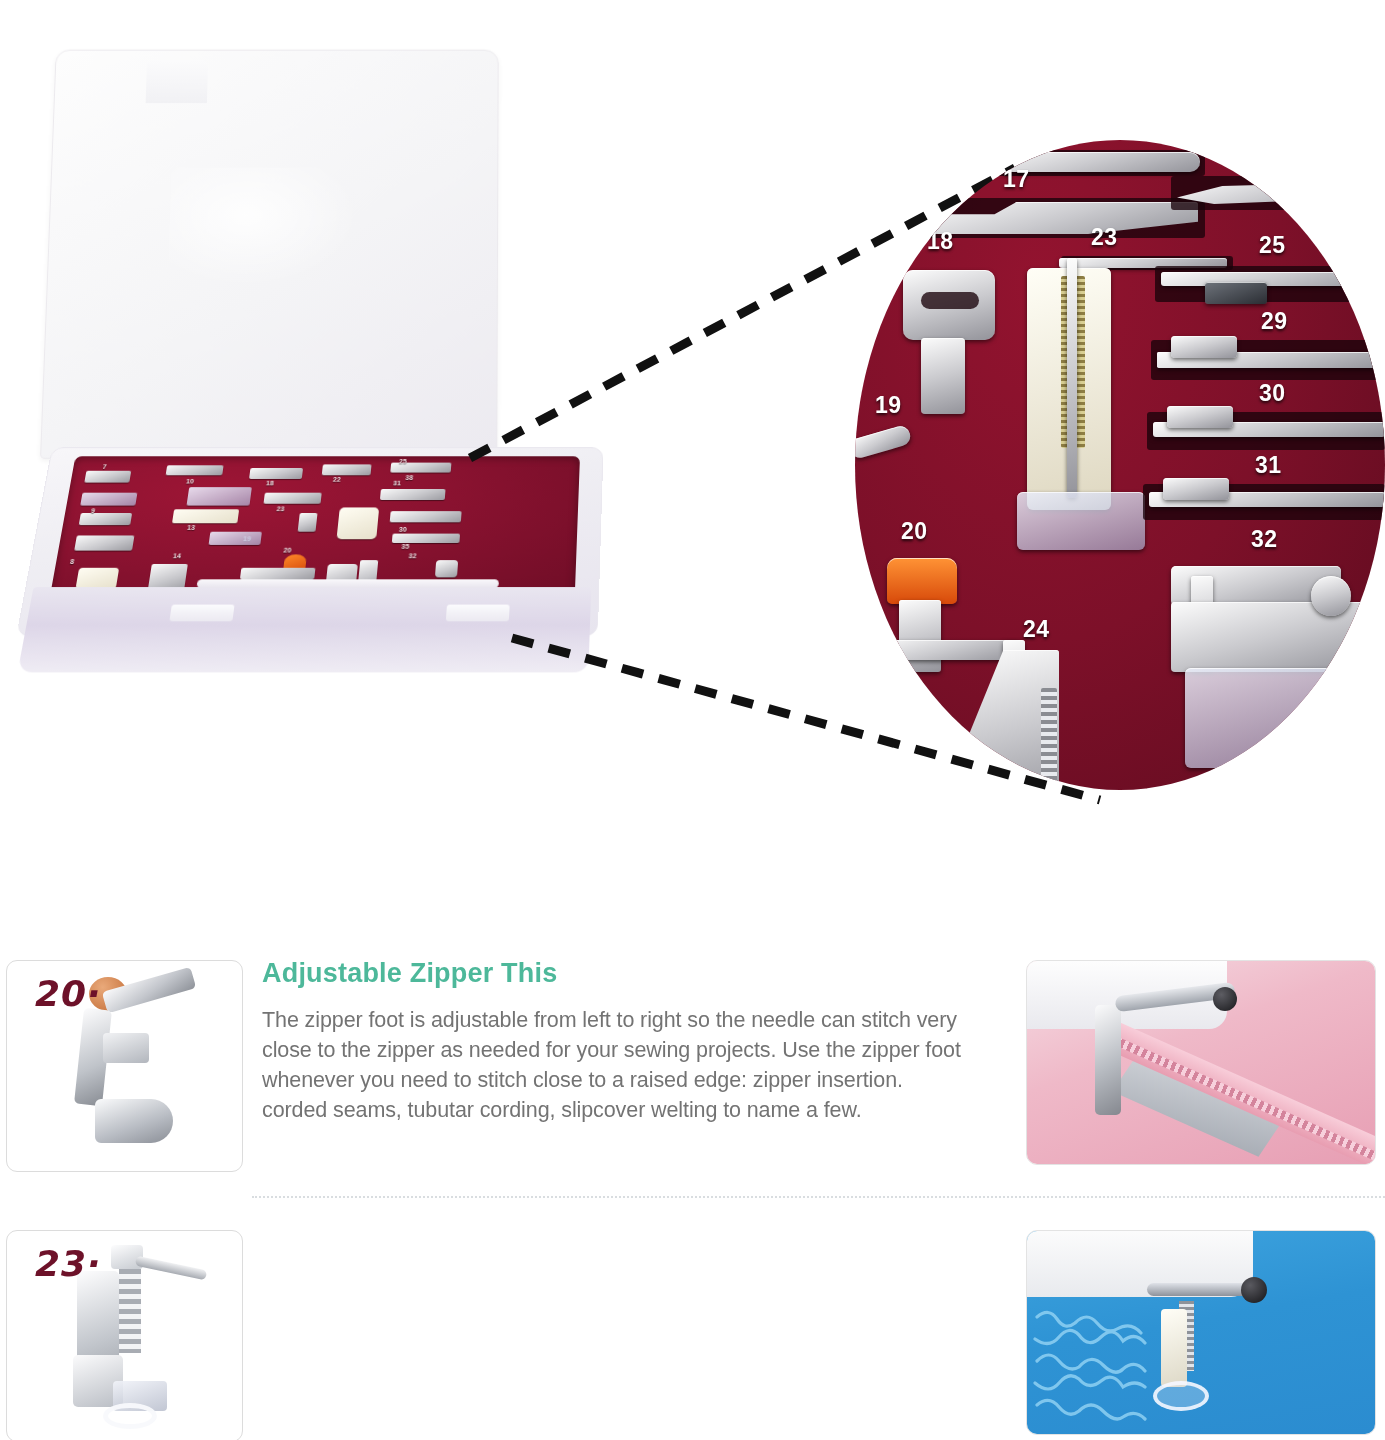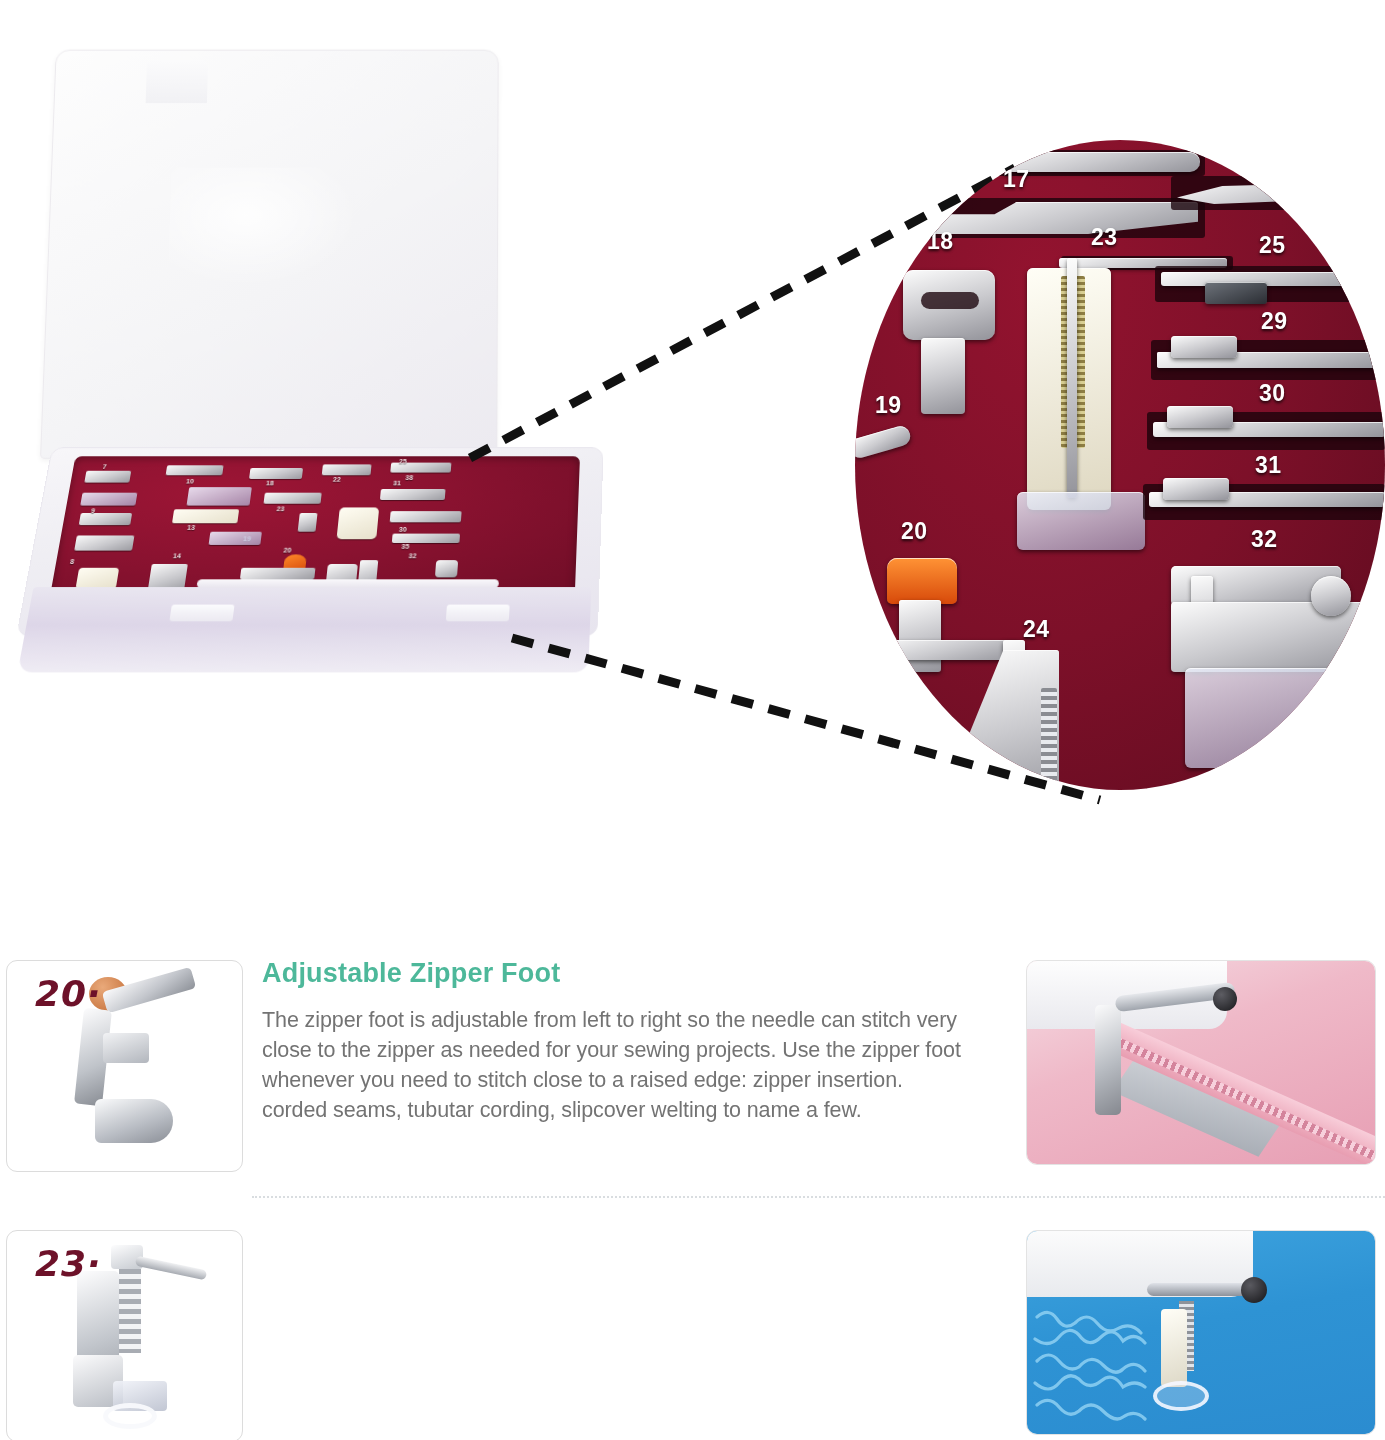--- a/index.html
+++ b/index.html
@@ -396,21 +396,21 @@
         <div class="thumb-art">
           <div style="position:absolute;left:82px;top:16px;width:38px;height:34px;border-radius:50%;background:radial-gradient(circle at 36% 30%,#e9a97a,#c16a33);"></div>
           <div style="position:absolute;left:96px;top:18px;width:92px;height:22px;border-radius:5px;transform:rotate(-16deg);background:linear-gradient(160deg,#fbfbfc,#c3c6cc 55%,#8e9299);"></div>
           <div style="position:absolute;left:72px;top:48px;width:28px;height:96px;border-radius:5px;transform:rotate(6deg);background:linear-gradient(150deg,#fcfcfd,#bfc3c9 60%,#888c93);"></div>
           <div style="position:absolute;left:96px;top:72px;width:46px;height:30px;border-radius:4px;background:linear-gradient(160deg,#f2f3f5,#b2b6bd);"></div>
           <div style="position:absolute;left:88px;top:138px;width:78px;height:44px;border-radius:6px 22px 22px 6px;background:linear-gradient(160deg,#fafbfc,#b9bdc4 58%,#8a8e96);"></div>
         </div>
       </div>
 
       <div class="feat-text">
-        <div class="feat-title">Adjustable Zipper Foot</div>
+        <div class="feat-title">Adjustable Zipper This</div>
         <div class="feat-body">The zipper foot is adjustable from left to right so the needle can stitch very close to the zipper as needed for your sewing projects. Use the zipper foot whenever you need to stitch close to a raised edge: zipper insertion. corded seams, tubutar cording, slipcover welting to name a few.</div>
       </div>
 
       <div class="photo-card">
         <div class="photo-zip">
           <div class="zip-machine"></div>
           <div class="zip-plate"></div>
           <div class="zip-tape"></div>
           <div class="zip-teeth"></div>
           <div class="zip-foot-metal"></div>

